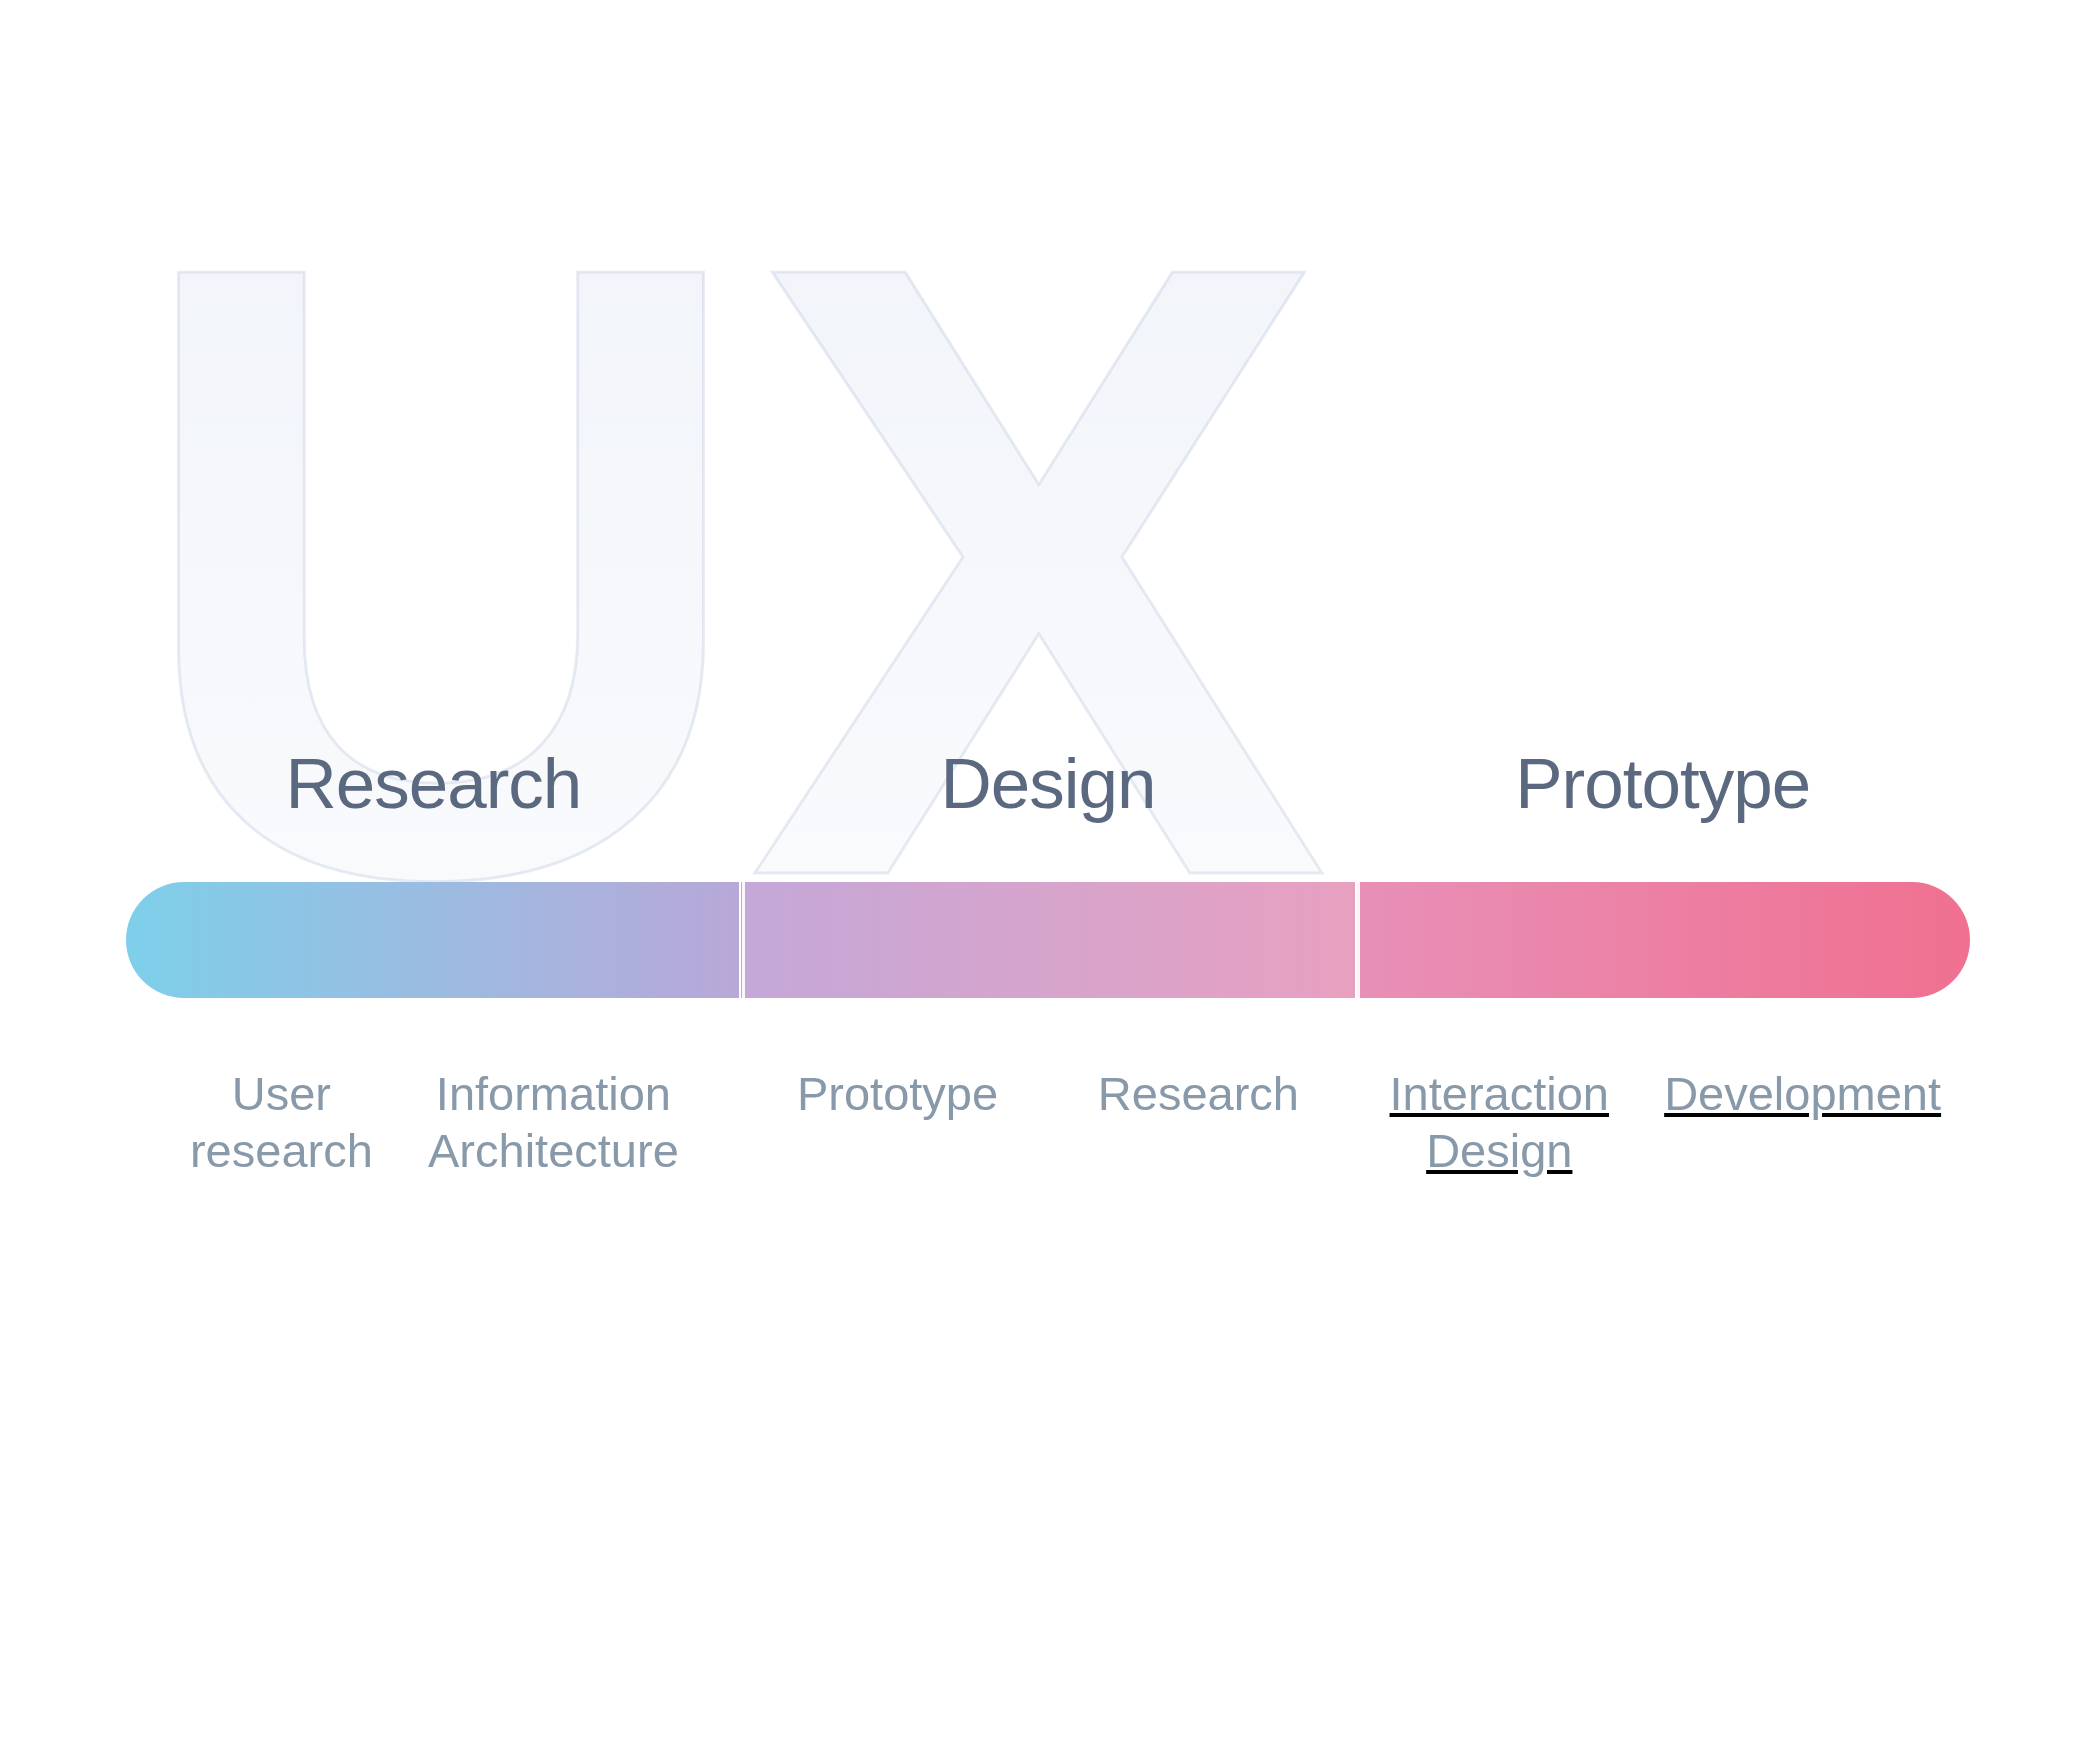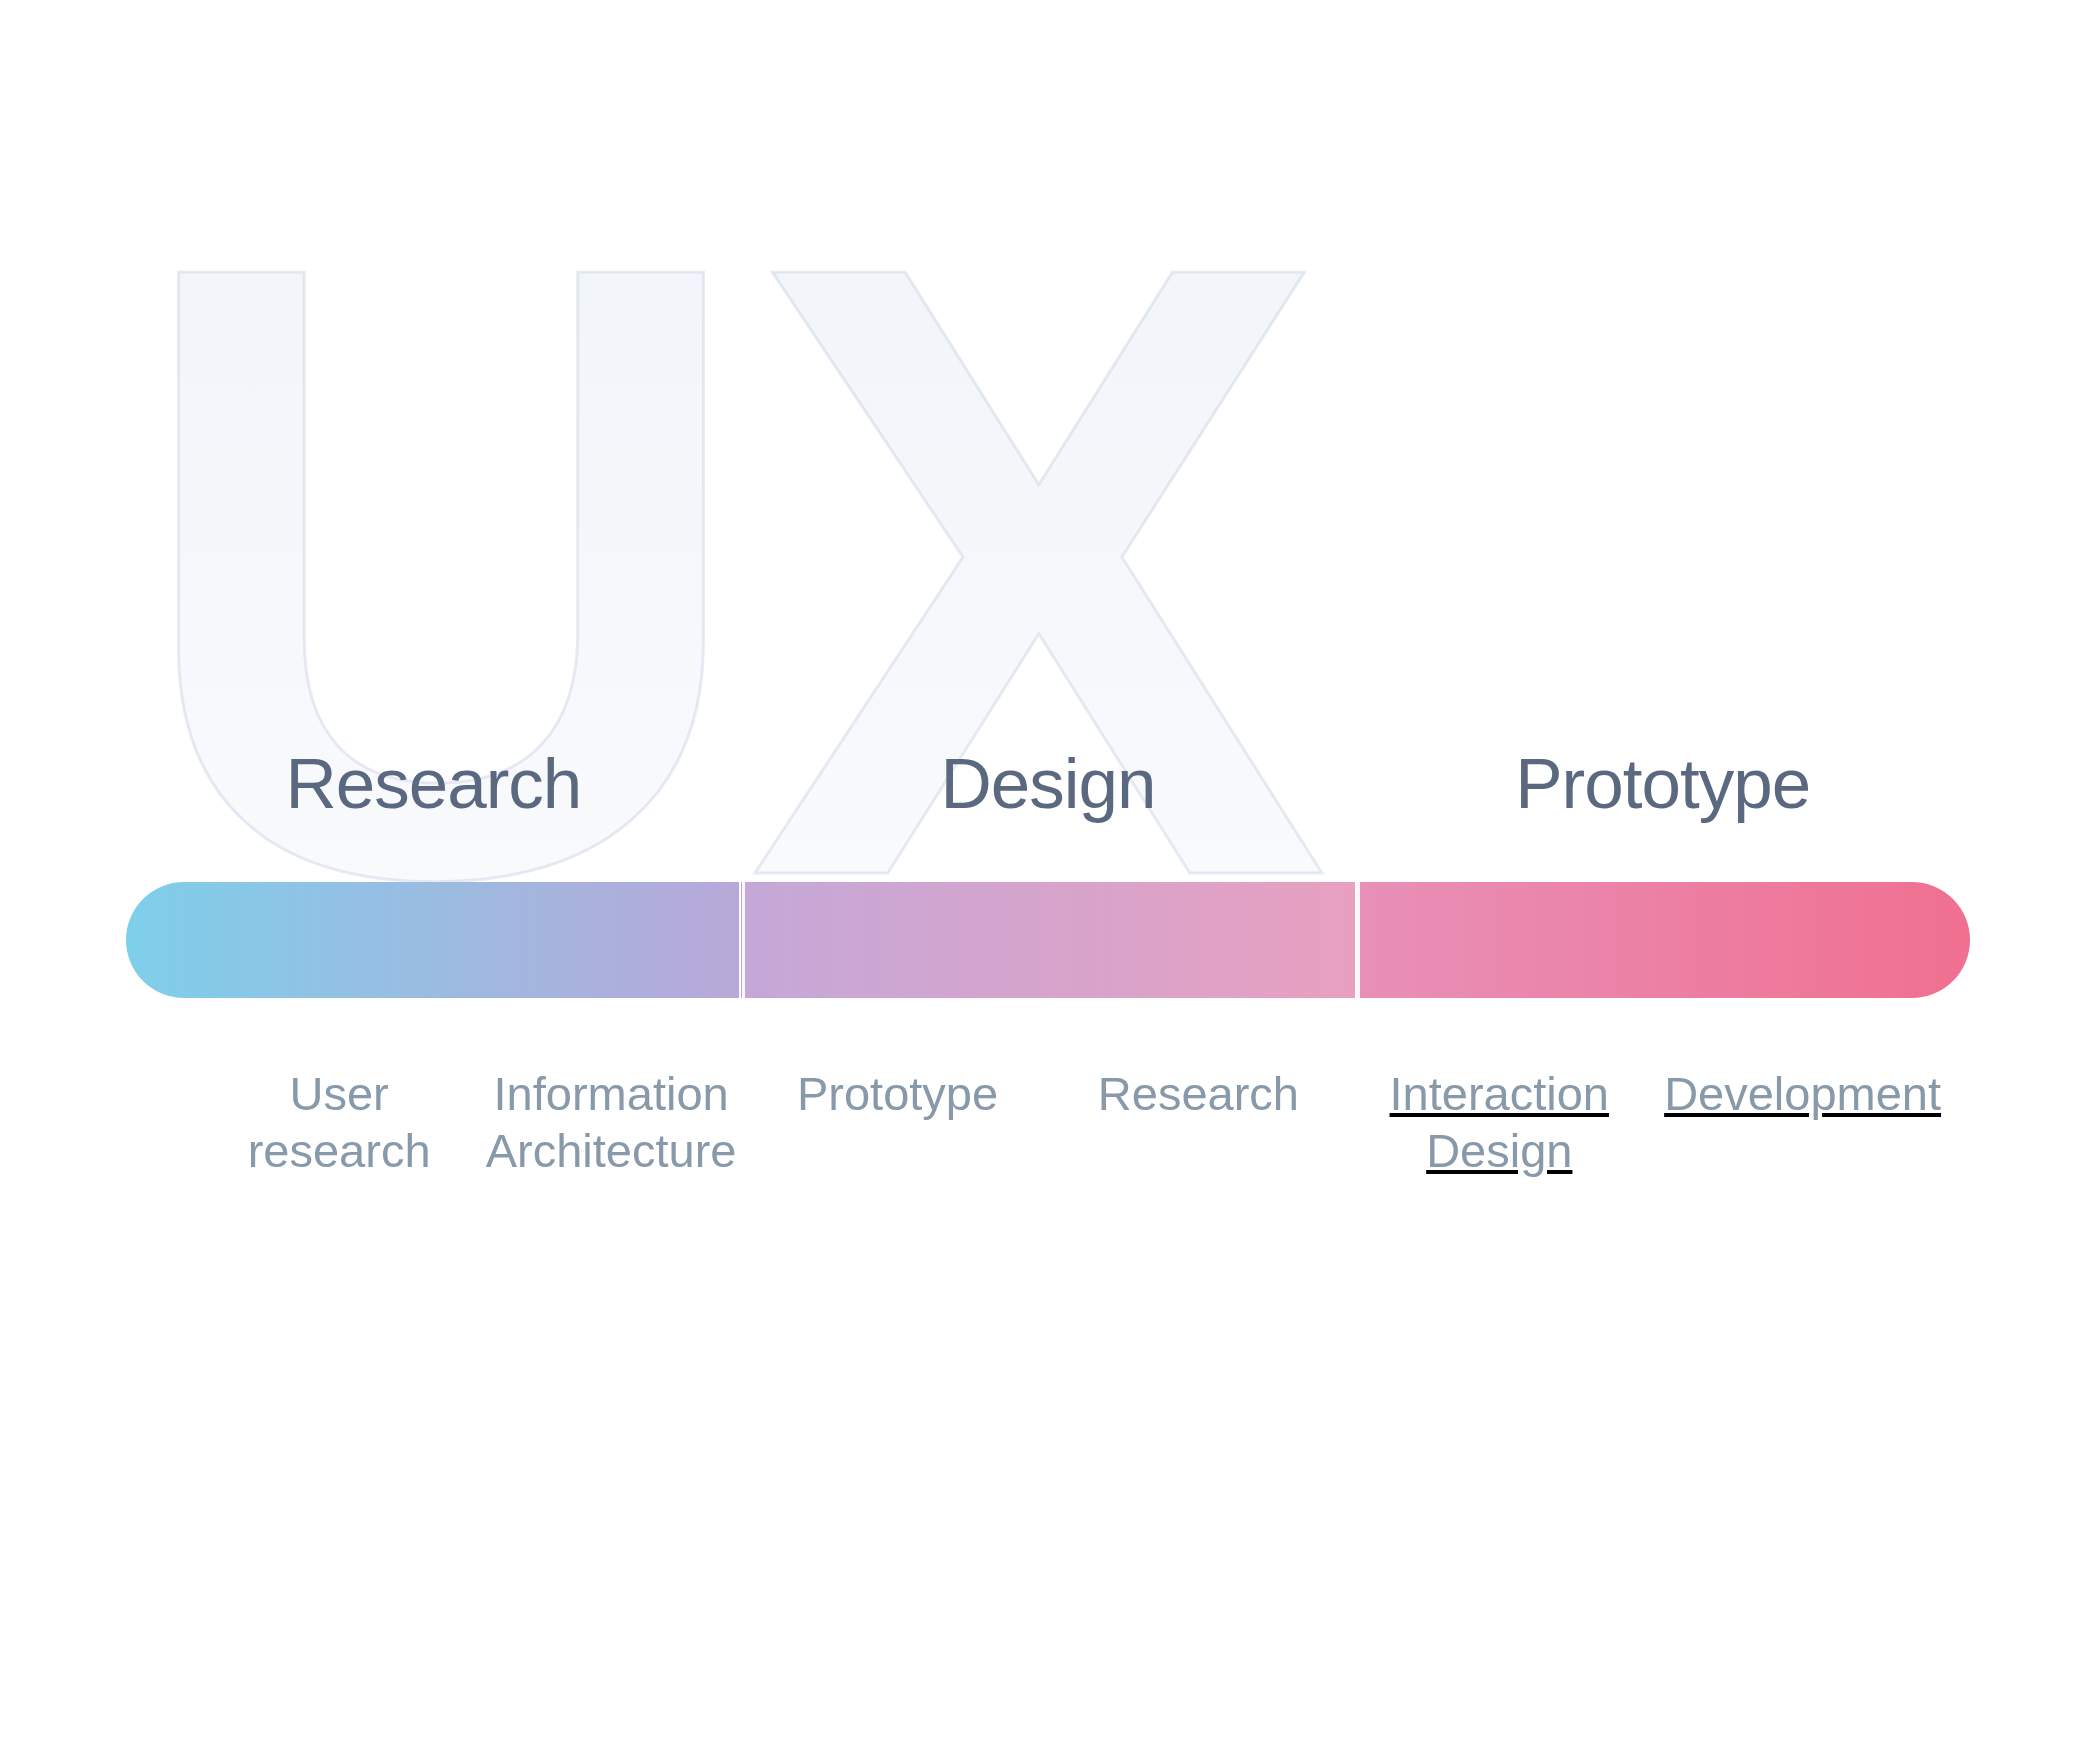--- a/index.html
+++ b/index.html
@@ -111,21 +111,21 @@
     
     .labels {
       display: flex;
       width: 100%;
       justify-content: space-around;
       padding: 0 19.4px;
     }
 
     .label-research {
       display: flex;
-      justify-content: flex-end;
+      justify-content: flex-start;
       flex: 1;
     }
 
     .label-design {
       display: flex;
       justify-content: space-around;
       flex: 1;
     }
 
     .label-engineer {

